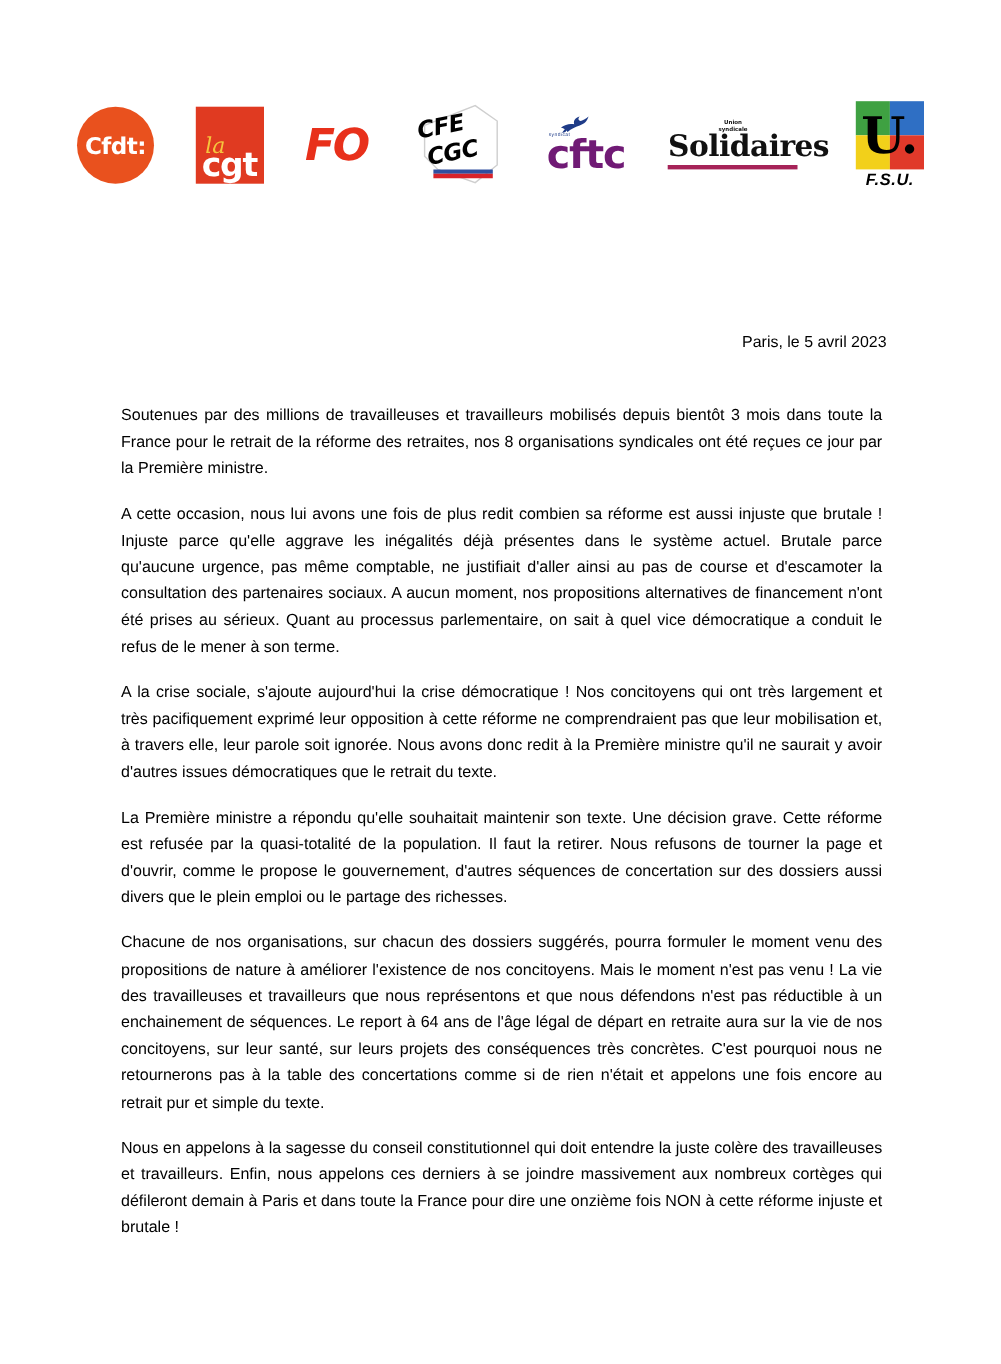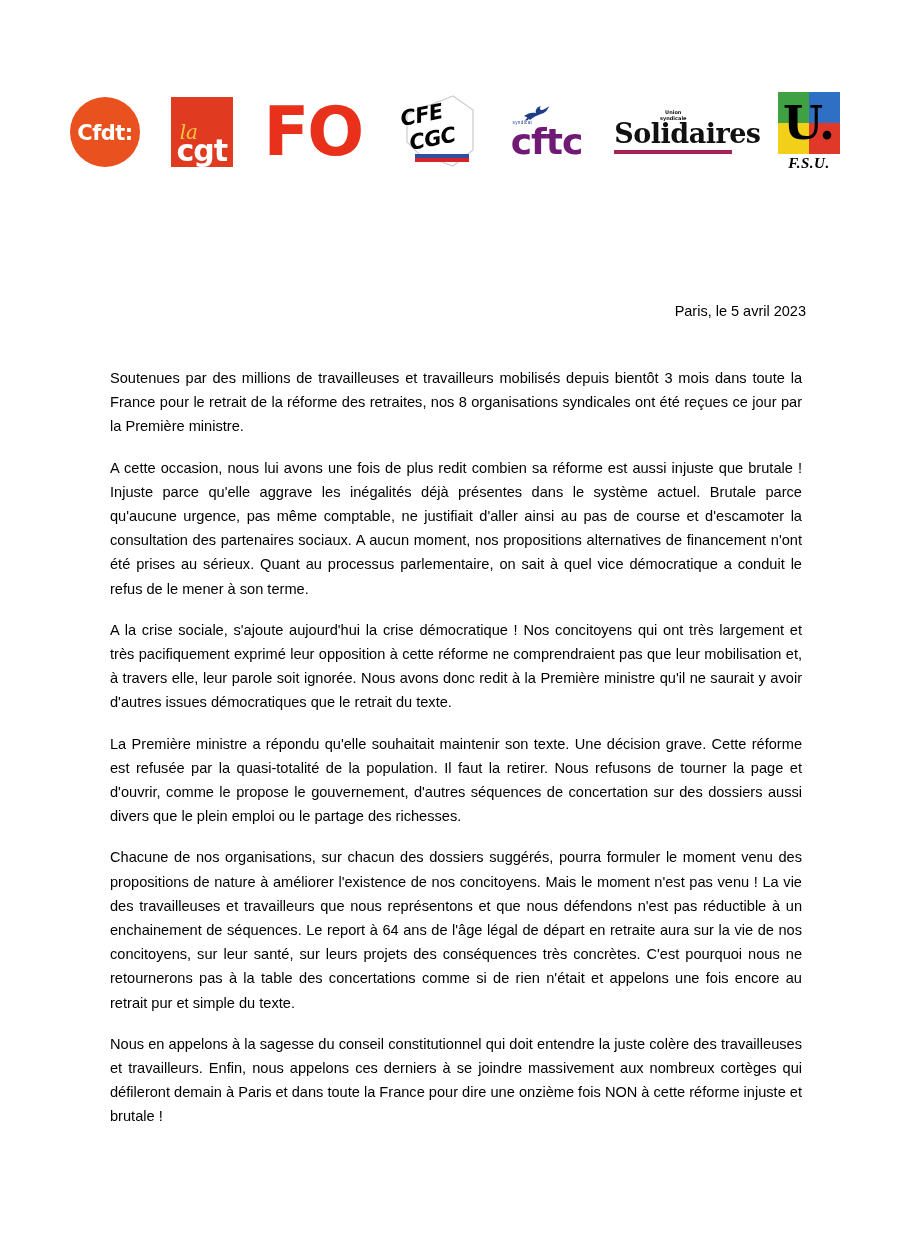--- a/index.html
+++ b/index.html
@@ -86,21 +86,22 @@
     font-size: 30px;
     line-height: 0.92;
     letter-spacing: -1px;
   }
 
   
   .logo-fo .fo-txt {
     color: #E8301B;
     font-family: "DejaVu Sans", sans-serif;
     font-weight: bold;
-    font-size: 67px;
+    font-style: italic;
+    font-size: 40px;
     letter-spacing: -2px;
     line-height: 1;
   }
 
   
   .logo-cfecgc {
     width: 86px; height: 80px;
   }
   .logo-cfecgc svg { display:block; }
 
@@ -185,21 +186,21 @@
     position: absolute;
     left: 0; top: 0; width: 62px; height: 62px;
     display: flex; align-items: center; justify-content: center;
     color: #000;
     font-family: "DejaVu Serif", serif;
     font-weight: bold;
     font-size: 46px;
     line-height: 1;
   }
   .logo-fsu .fsu-label {
-    font-family: Liberation Serif, serif;
+    font-family: Liberation Sans, sans-serif;
     font-weight: bold;
     font-style: italic;
     font-size: 15px;
     color: #000;
     margin-top: 1px;
     letter-spacing: 0.5px;
   }
 
   
   .date-line {

